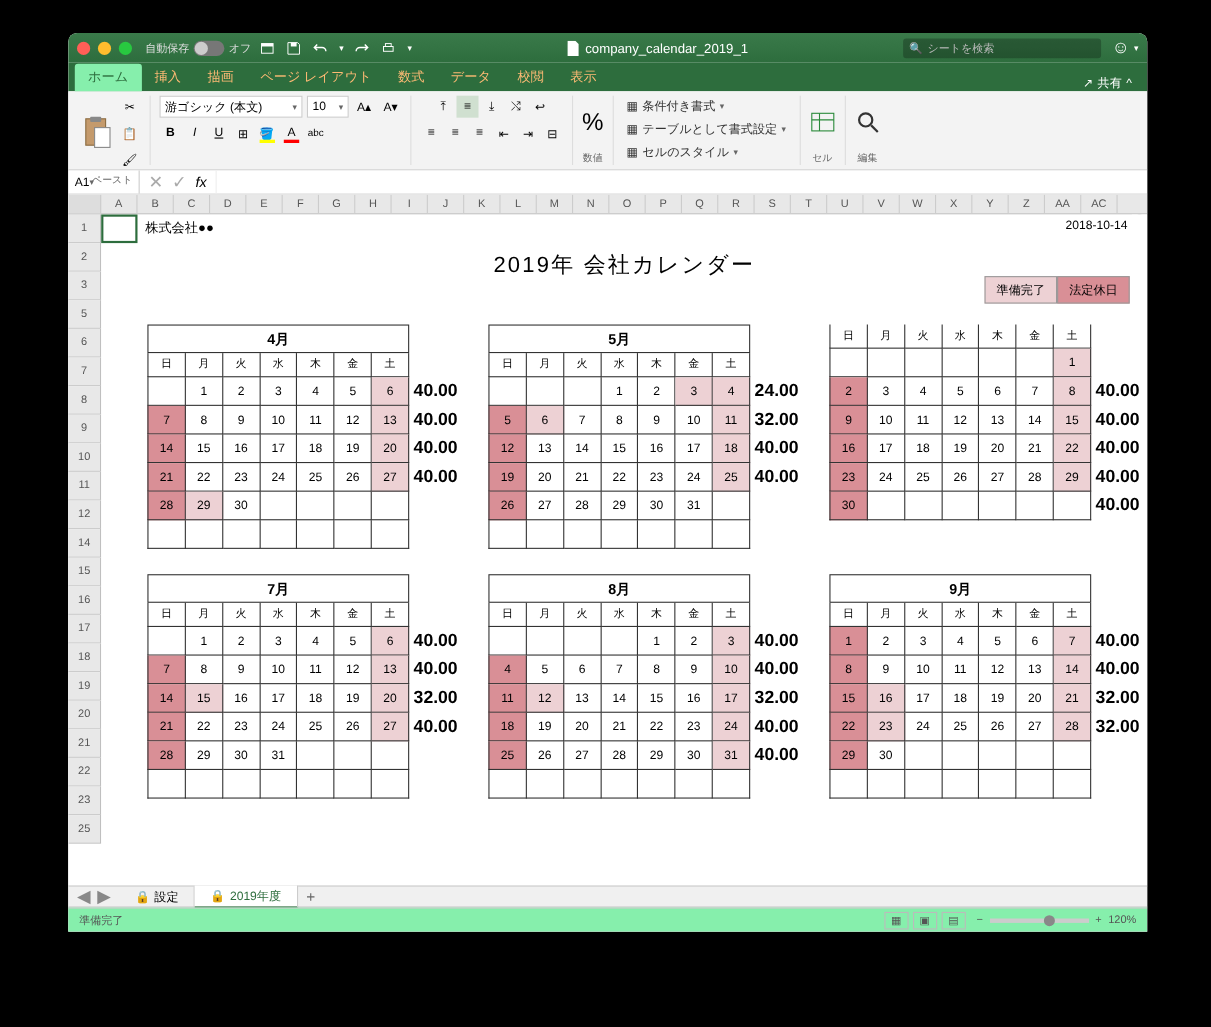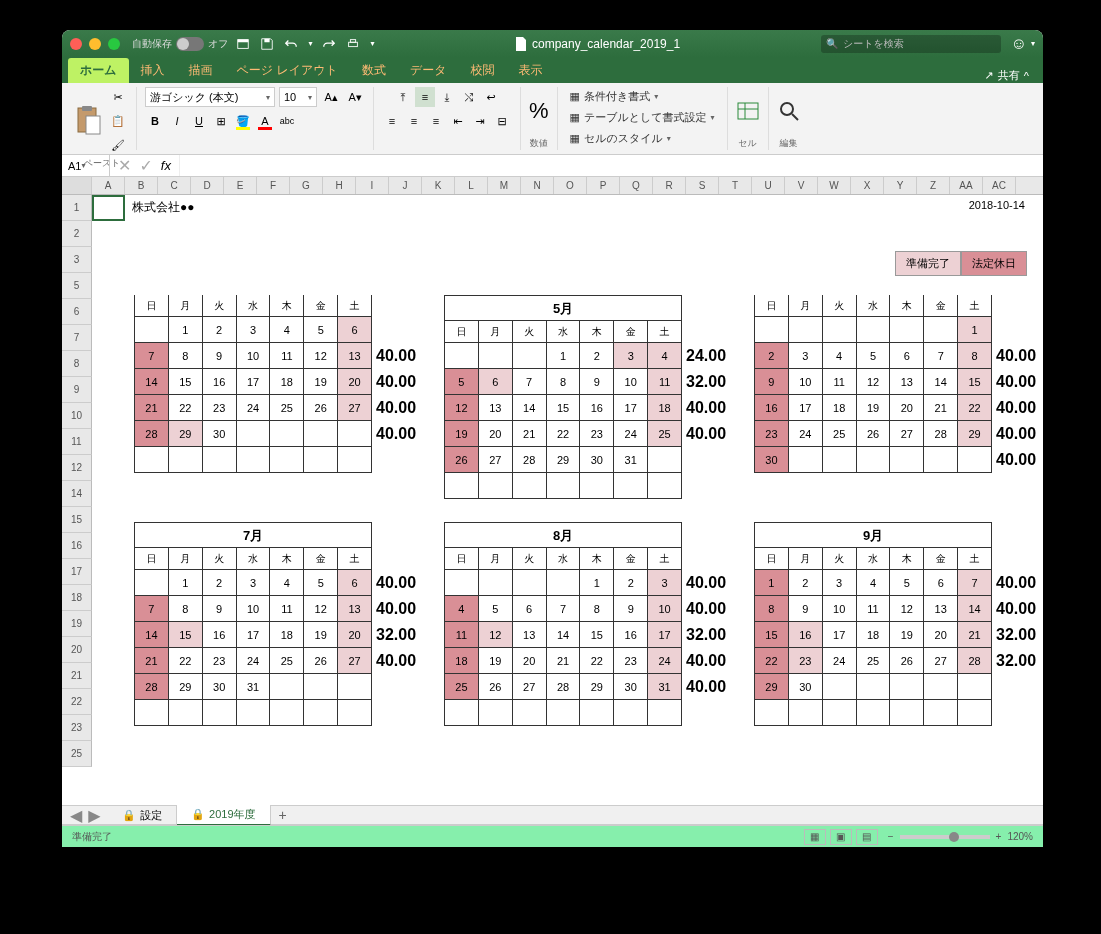--- a/index.html
+++ b/index.html
@@ -12,37 +12,37 @@
 .autosave { display: flex; align-items: center; gap: 4px; font-size: 10px; color: #ddd; margin-right: 8px; }
 .switch { width: 28px; height: 14px; background: #777; border-radius: 7px; position: relative; }
 .switch::after { content: ""; position: absolute; width: 12px; height: 12px; background: #ccc; border-radius: 50%; left: 1px; top: 1px; }
 .qat { display: flex; gap: 10px; align-items: center; }
 .qat svg { width: 14px; height: 14px; }
 .docname { flex: 1; text-align: center; color: #fff; font-size: 12px; display: flex; align-items: center; justify-content: center; gap: 5px; }
 .searchbar { width: 180px; height: 18px; background: rgba(0,0,0,.25); border-radius: 3px; display: flex; align-items: center; padding: 0 6px; color: #bbb; font-size: 10px; gap: 4px; }
 .usericon { margin-left: 10px; color: #fff; }
 .ribbon-tabs { height: 26px; background: #2d6d3d; display: flex; align-items: flex-end; padding: 0 6px; }
 .rtab { padding: 4px 12px; font-size: 12px; color: #fdba74; cursor: pointer; }
-.rtab.active { background: #bef264; color: #2d6d3d; border-radius: 3px 3px 0 0; font-weight: bold; }
+.rtab.active { background: #86efac; color: #2d6d3d; border-radius: 3px 3px 0 0; font-weight: normal; }
 .ribbon-tabs .spacer { flex: 1; }
 .share { color: #fff; font-size: 11px; display: flex; align-items: center; gap: 4px; padding: 0 8px; }
 .ribbon { height: 72px; background: #f3f3f3; border-bottom: 1px solid #ccc; display: flex; padding: 4px 6px; }
 .rgroup { border-right: 1px solid #ddd; padding: 0 8px; display: flex; flex-direction: column; justify-content: space-between; }
 .rgroup:last-child { border-right: none; }
 .rgroup .label { font-size: 9px; color: #666; text-align: center; padding-top: 2px; }
 .rgroup .body { flex: 1; display: flex; align-items: center; gap: 6px; }
 .paste-btn { display: flex; flex-direction: column; align-items: center; gap: 2px; }
 .fontsel { width: 130px; height: 20px; border: 1px solid #ccc; font-size: 11px; padding: 0 4px; display: flex; align-items: center; justify-content: space-between; background: #fff; }
 .sizesel { width: 38px; height: 20px; border: 1px solid #ccc; font-size: 11px; padding: 0 4px; display: flex; align-items: center; justify-content: space-between; background: #fff; }
 .ibtn { width: 20px; height: 20px; display: flex; align-items: center; justify-content: center; font-size: 11px; cursor: pointer; border: 1px solid transparent; }
 .caret { font-size: 8px; color: #666; }
 .styleitem { font-size: 11px; color: #333; padding: 2px 4px; display: flex; align-items: center; gap: 4px; }
 .bigbtn { display: flex; flex-direction: column; align-items: center; font-size: 10px; gap: 2px; }
 .namebar { height: 22px; border-bottom: 1px solid #ccc; display: flex; align-items: center; background: #fff; }
-.namebox { width: 48px; height: 100%; border-right: 1px solid #ccc; font-size: 11px; padding: 0 6px; display: flex; align-items: center; }
+.namebox { width: 65px; height: 100%; border-right: 1px solid #ccc; font-size: 11px; padding: 0 6px; display: flex; align-items: center; }
 .fxbtns { display: flex; align-items: center; gap: 8px; padding: 0 8px; height: 100%; border-right: 1px solid #eee; }
 .fxinput { flex: 1; height: 100%; padding: 0 6px; }
 .colhead { height: 18px; display: flex; background: #e8e8e8; border-bottom: 1px solid #bbb; }
 .chcell { border-right: 1px solid #ccc; font-size: 10px; color: #555; display: flex; align-items: center; justify-content: center; }
 .sheet-area { position: absolute; top: 147px; left: 0; right: 0; bottom: 42px; background: #fff; overflow: hidden; }
 .rows { position: absolute; top: 18px; left: 0; bottom: 0; width: 30px; }
 .rowcell { height: 26px; border-bottom: 1px solid #ccc; border-right: 1px solid #bbb; background: #e8e8e8; font-size: 10px; color: #555; display: flex; align-items: center; justify-content: center; }
 .content { position: absolute; top: 18px; left: 30px; right: 0; bottom: 0; background: #fff; }
 .a1sel { position: absolute; top: 0; left: 0; width: 33px; height: 26px; border: 2px solid #2d6d3d; }
 .company { position: absolute; top: 4px; left: 40px; font-size: 12px; }
@@ -349,27 +349,29 @@
         <div class="rowcell">23</div>
         <div class="rowcell">25</div>
       </div>
     <div class="vscroll">
         <div class="thumb"></div>
       </div>
     <div class="content">
       <div class="a1sel"></div>
       <div class="company">株式会社●●</div>
       <div class="date">2018-10-14</div>
+      <div class="title">2019年 会社カレンダー</div>
       <div class="legend">
         <span class="lg1">準備完了</span>
         <span class="lg2">法定休日</span>
       </div>
       <div class="cals" id="cals">
           <div class="calblock">
             <div class="caltable">
+              <div class="mname">4月</div>
               <div class="wdays">
                 <div>日</div>
                 <div>月</div>
                 <div>火</div>
                 <div>水</div>
                 <div>木</div>
                 <div>金</div>
                 <div>土</div>
               </div>
               <div class="calrow">

